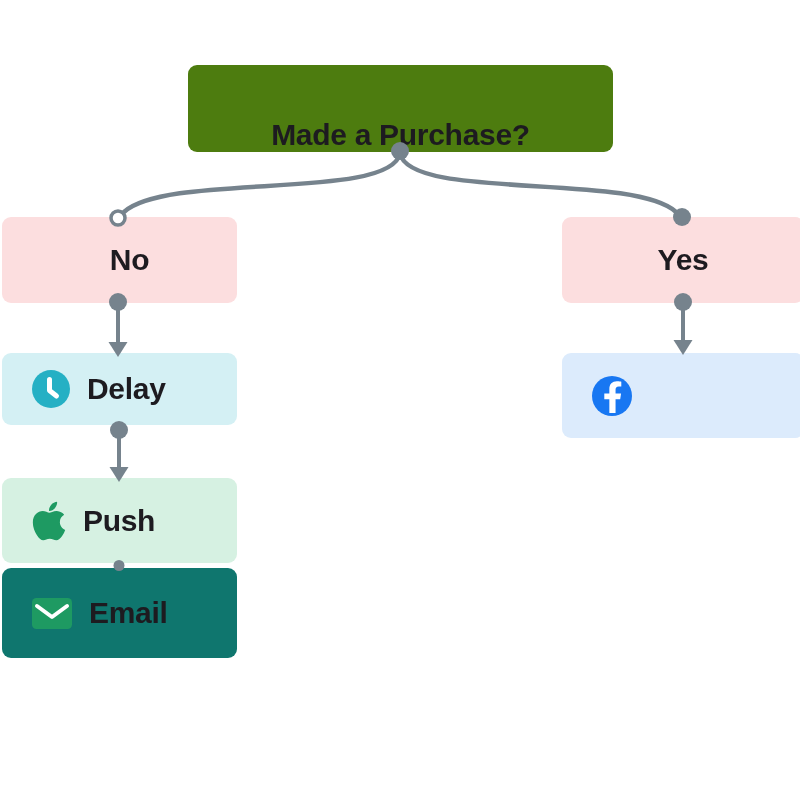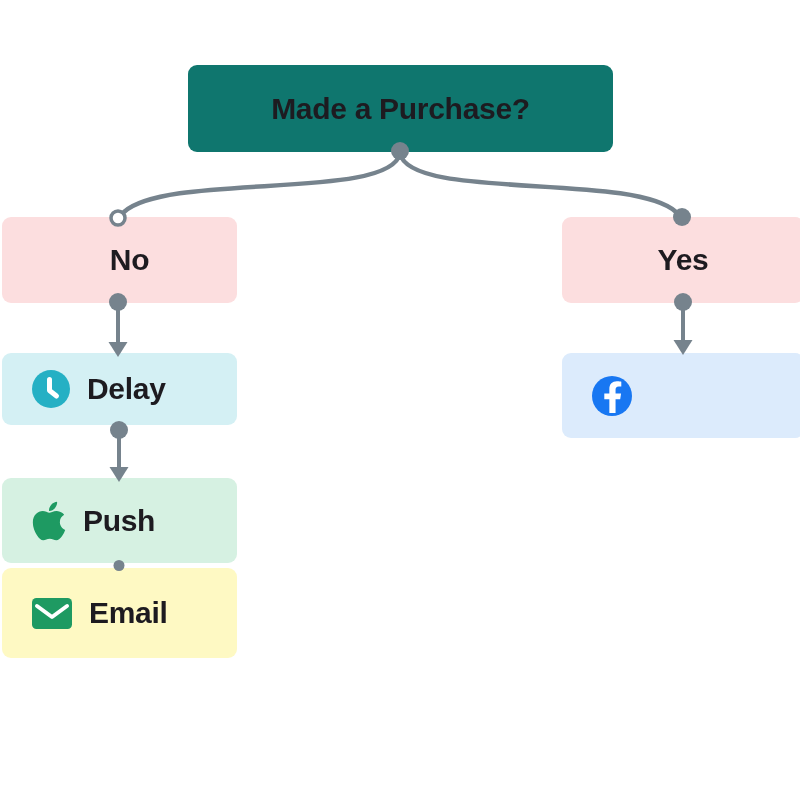--- a/index.html
+++ b/index.html
@@ -52,21 +52,21 @@
     inset: 0;
     z-index: 3;
     pointer-events: none;
   }
 </style>
 </head>
 <body>
 
 <div class="canvas">
 
-  <div class="node n-root" style="background-color: #0f766e;">
+  <div class="node n-root" style="background-color: #4d7c0f; align-items: flex-end;">
     <span class="label">Made a Purchase?</span>
   </div>
 
   <div class="node n-no" style="background-color: rgb(252, 222, 223);">
     <span class="label">No</span>
   </div>
 
   <div class="node n-yes" style="background-color: rgb(252, 222, 223);">
     <span class="label">Yes</span>
   </div>
@@ -83,21 +83,21 @@
 
   <div class="node n-push left-align" style="background-color: rgb(214, 241, 226);">
     <span class="icon-wrap" style="color: rgb(30, 154, 98);">
       <svg width="34" height="44" viewBox="0 0 384 512" aria-hidden="true">
         <path fill="currentColor" d="M318.7 268.7c-.2-36.7 16.4-64.4 50-84.8-18.8-26.9-47.2-41.7-84.7-44.6-35.5-2.8-74.3 20.7-88.5 20.7-15 0-49.4-19.7-76.4-19.7C63.3 141.2 4 184.8 4 273.5q0 39.3 14.4 81.2c12.8 36.7 59 126.7 107.2 125.2 25.2-.6 43-17.9 75.8-17.9 31.8 0 48.3 17.9 76.4 17.9 48.6-.7 90.4-82.5 102.6-119.3-65.2-30.7-61.7-90-61.7-91.9zm-56.6-164.2c27.3-32.4 24.8-61.9 24-72.5-24.1 1.4-52 16.4-67.9 34.9-17.5 19.8-27.8 44.3-25.6 71.9 26.1 2 49.9-11.4 69.5-34.3z"></path>
       </svg>
     </span>
     <span class="label">Push</span>
   </div>
 
-  <div class="node n-email left-align" style="background-color: #fef9c3;">
+  <div class="node n-email left-align" style="background-color: #0f766e;">
     <span class="icon-wrap" style="color: rgb(30, 154, 98);">
       <svg width="40" height="31" viewBox="0 0 40 31" aria-hidden="true">
         <rect x="0" y="0" width="40" height="31" rx="4.5" fill="currentColor"></rect>
         <polyline points="5,8 20,19 35,8" fill="none" stroke="#ffffff" stroke-width="4" stroke-linecap="round" stroke-linejoin="round"></polyline>
       </svg>
     </span>
     <span class="label">Email</span>
   </div>
 
   <div class="node n-stopads left-align" style="background-color: rgb(220, 235, 252);">

